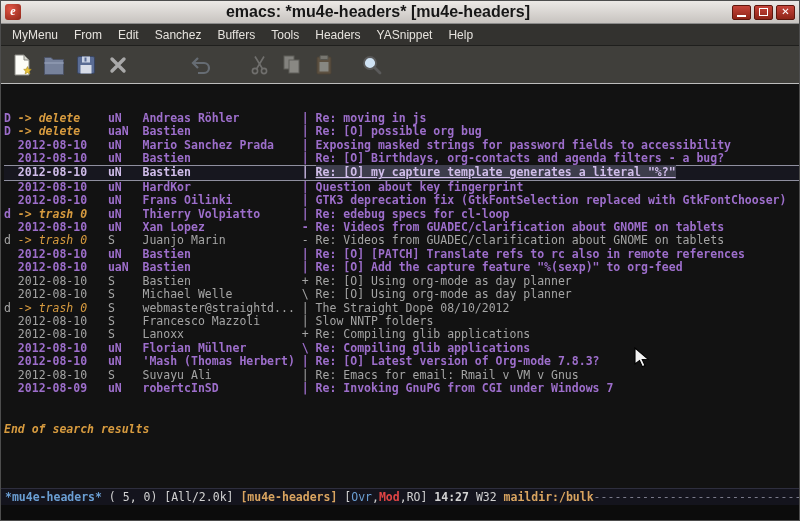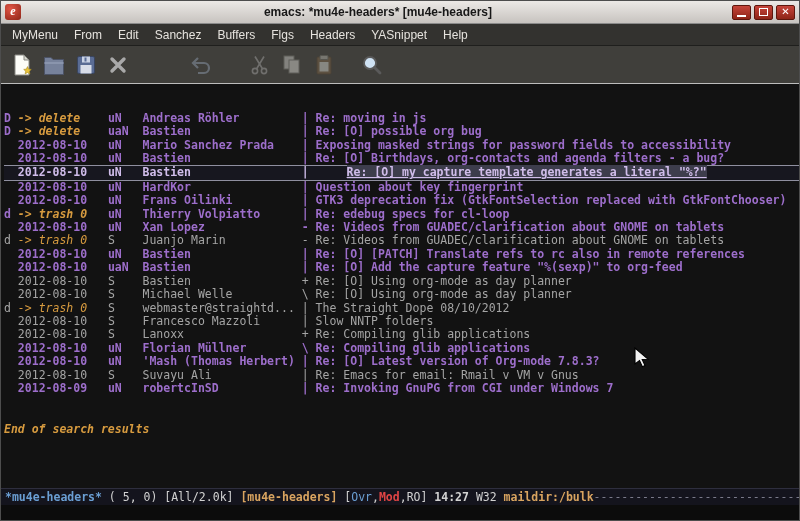--- a/index.html
+++ b/index.html
@@ -8,21 +8,21 @@
 
   .frame { position:relative; width:800px; height:521px; display:flex; flex-direction:column;
            background:var(--bg); border:1px solid #4d4d4d; overflow:hidden; }
 
   
   .titlebar { height:23px; flex:0 0 23px; background:linear-gradient(#ece9e6,#c7c3bf);
               border-bottom:1px solid #8a8a8a; display:flex; align-items:center; padding:0 4px; }
   .emacs-icon { width:16px; height:16px; border-radius:3px; margin-right:6px;
                 background:radial-gradient(circle at 35% 30%, #e05545, #8e2417);
                 color:#fff; font:italic bold 12px/15px "Liberation Serif", serif; text-align:center; }
-  .title-text { flex:1; text-align:center; font-weight:bold; font-size:12px; color:#171717; }
+  .title-text { flex:1; text-align:center; font-weight:bold; font-size:16px; color:#171717; }
   .win-btns { display:flex; }
   .win-btn { width:19px; height:15px; margin-left:3px; border:1px solid #5e170d; border-radius:2px;
              background:linear-gradient(#c6453a,#8e2417); display:flex; align-items:center; justify-content:center; cursor:default; }
   .win-btn .min-glyph { width:9px; height:2px; background:#fff; margin-top:8px; }
   .win-btn .max-glyph { width:9px; height:8px; border:1.5px solid #fff; }
   .win-btn .close-glyph { color:#fff; font:bold 10px/10px "DejaVu Sans", sans-serif; }
 
   
   .menubar { height:22px; flex:0 0 22px; background:#33322f; border-bottom:1px solid #1f1f1d;
              display:flex; align-items:flex-end; padding:0 3px; }
@@ -45,21 +45,21 @@
   
   .content { flex:1 1 auto; background:var(--bg); color:var(--fg);
              font:11.5px/13.4px "DejaVu Sans Mono", monospace; white-space:pre;
              padding:1px 0 0 3px; overflow:hidden; position:relative; }
   .row { white-space:pre; }
   .face-unread, .face-unread .cell { color:var(--unread); font-weight:bold; }
   .face-seen,  .face-seen  .cell { color:var(--seen); font-weight:normal; }
   .cell.marked { color:var(--marked); font-style:italic; }
   .row.current { border-top:1px solid #8f8f9f; border-bottom:1px solid #8f8f9f; background:#17171f; }
   .row.current .cell { color:var(--current); }
-  .row.current .subject-text { background:var(--current_subject_bg); text-decoration:underline;margin-left:31px; }
+  .row.current .subject-text { background:var(--current_subject_bg); text-decoration:underline; }
   .end-results { color:var(--marked); font-style:italic; font-weight:bold; margin-top:1px; }
 
   
   .modeline { flex:0 0 17px; background:var(--modeline_bg); border-top:1px solid #2e2e3e;
               font:11.5px/16px "DejaVu Sans Mono", monospace; white-space:pre; padding:0 4px; overflow:hidden; }
   .ml-blue { color:var(--mlblue); } .ml-orange { color:var(--mlorange); }
   .ml-red { color:var(--mlred); } .ml-fg { color:var(--mlfg); } .ml-dim { color:var(--mldim); }
   .ml-bold { font-weight:bold; }
 
   
@@ -88,21 +88,21 @@
         </div>
     </div>
   </div>
 
   <div class="menubar">
       <span class="menu-item">MyMenu</span>
       <span class="menu-item">From</span>
       <span class="menu-item">Edit</span>
       <span class="menu-item">Sanchez</span>
       <span class="menu-item">Buffers</span>
-      <span class="menu-item">Flgs</span>
+      <span class="menu-item">Tools</span>
       <span class="menu-item">Headers</span>
       <span class="menu-item">YASnippet</span>
       <span class="menu-item">Help</span>
     </div>
 
   <div class="toolbar">
     <div class="tool-btn">
       <svg width="24" height="24" viewBox="0 0 24 24">
         <path d="M5 2 h9 l5 5 v15 H5 Z" fill="#fdfdf8" stroke="#8a8a84"></path>
         <path d="M14 2 l5 5 h-5 Z" fill="#d8d8cf" stroke="#8a8a84"></path>

